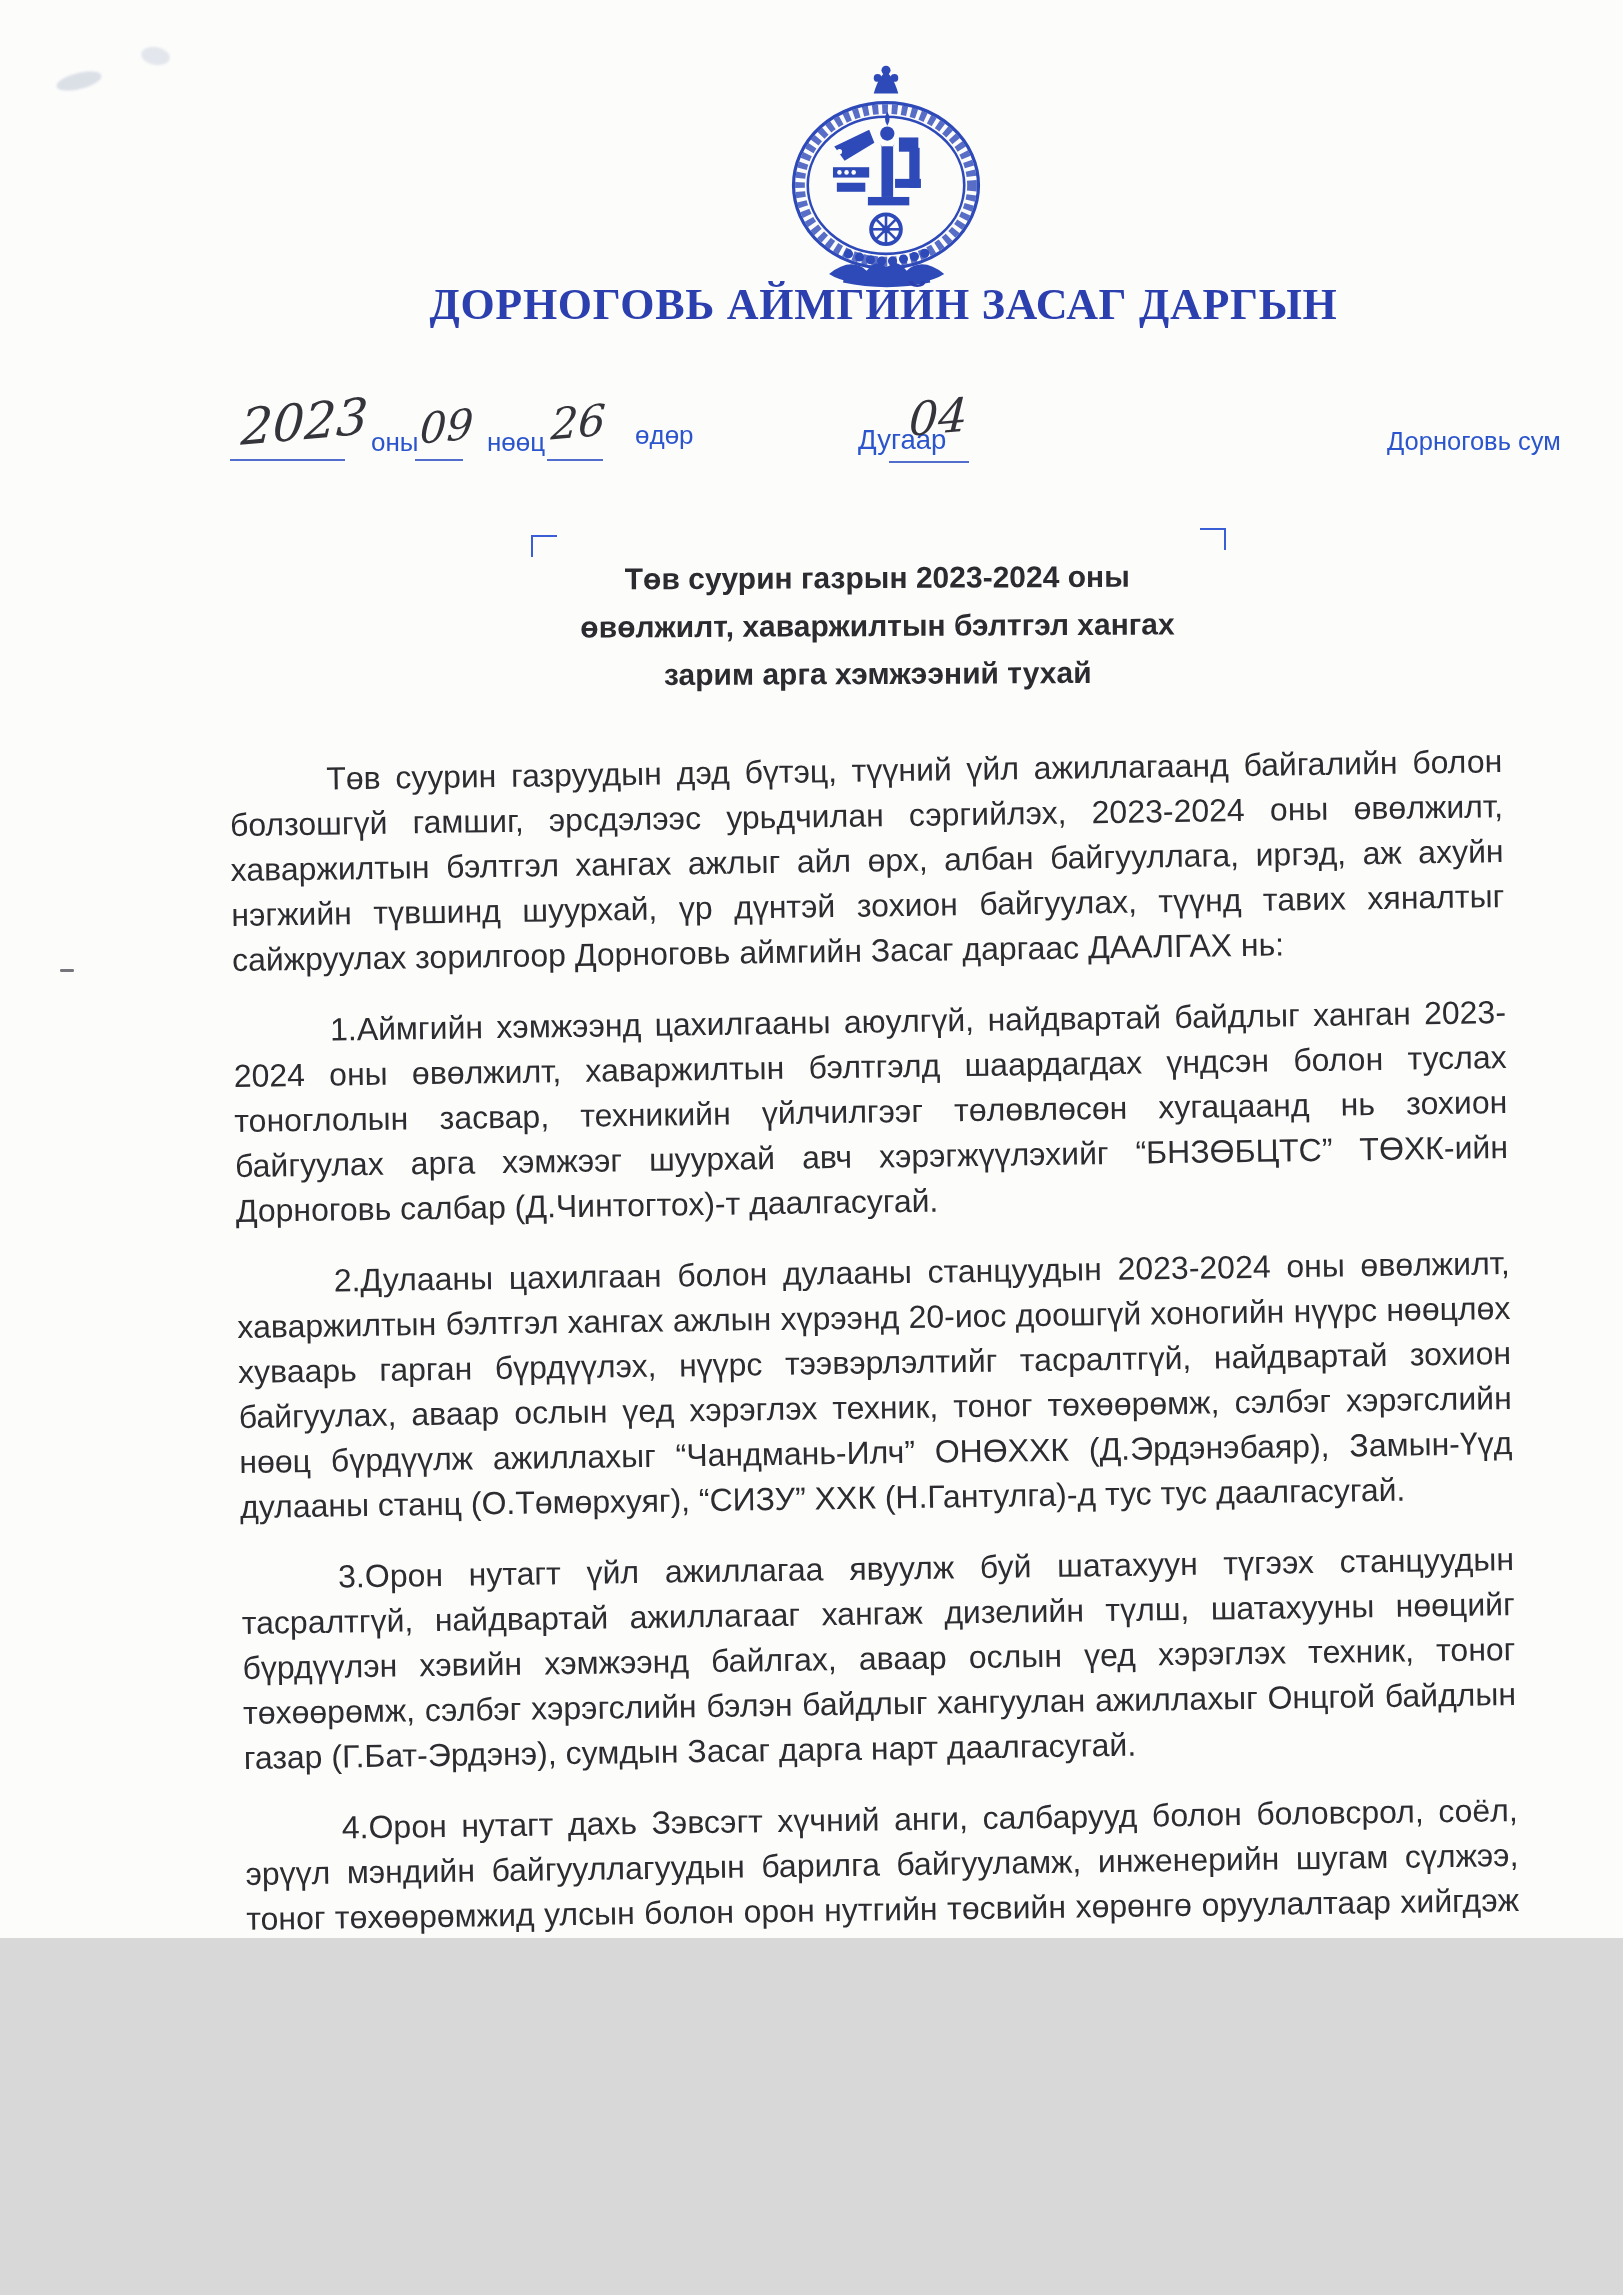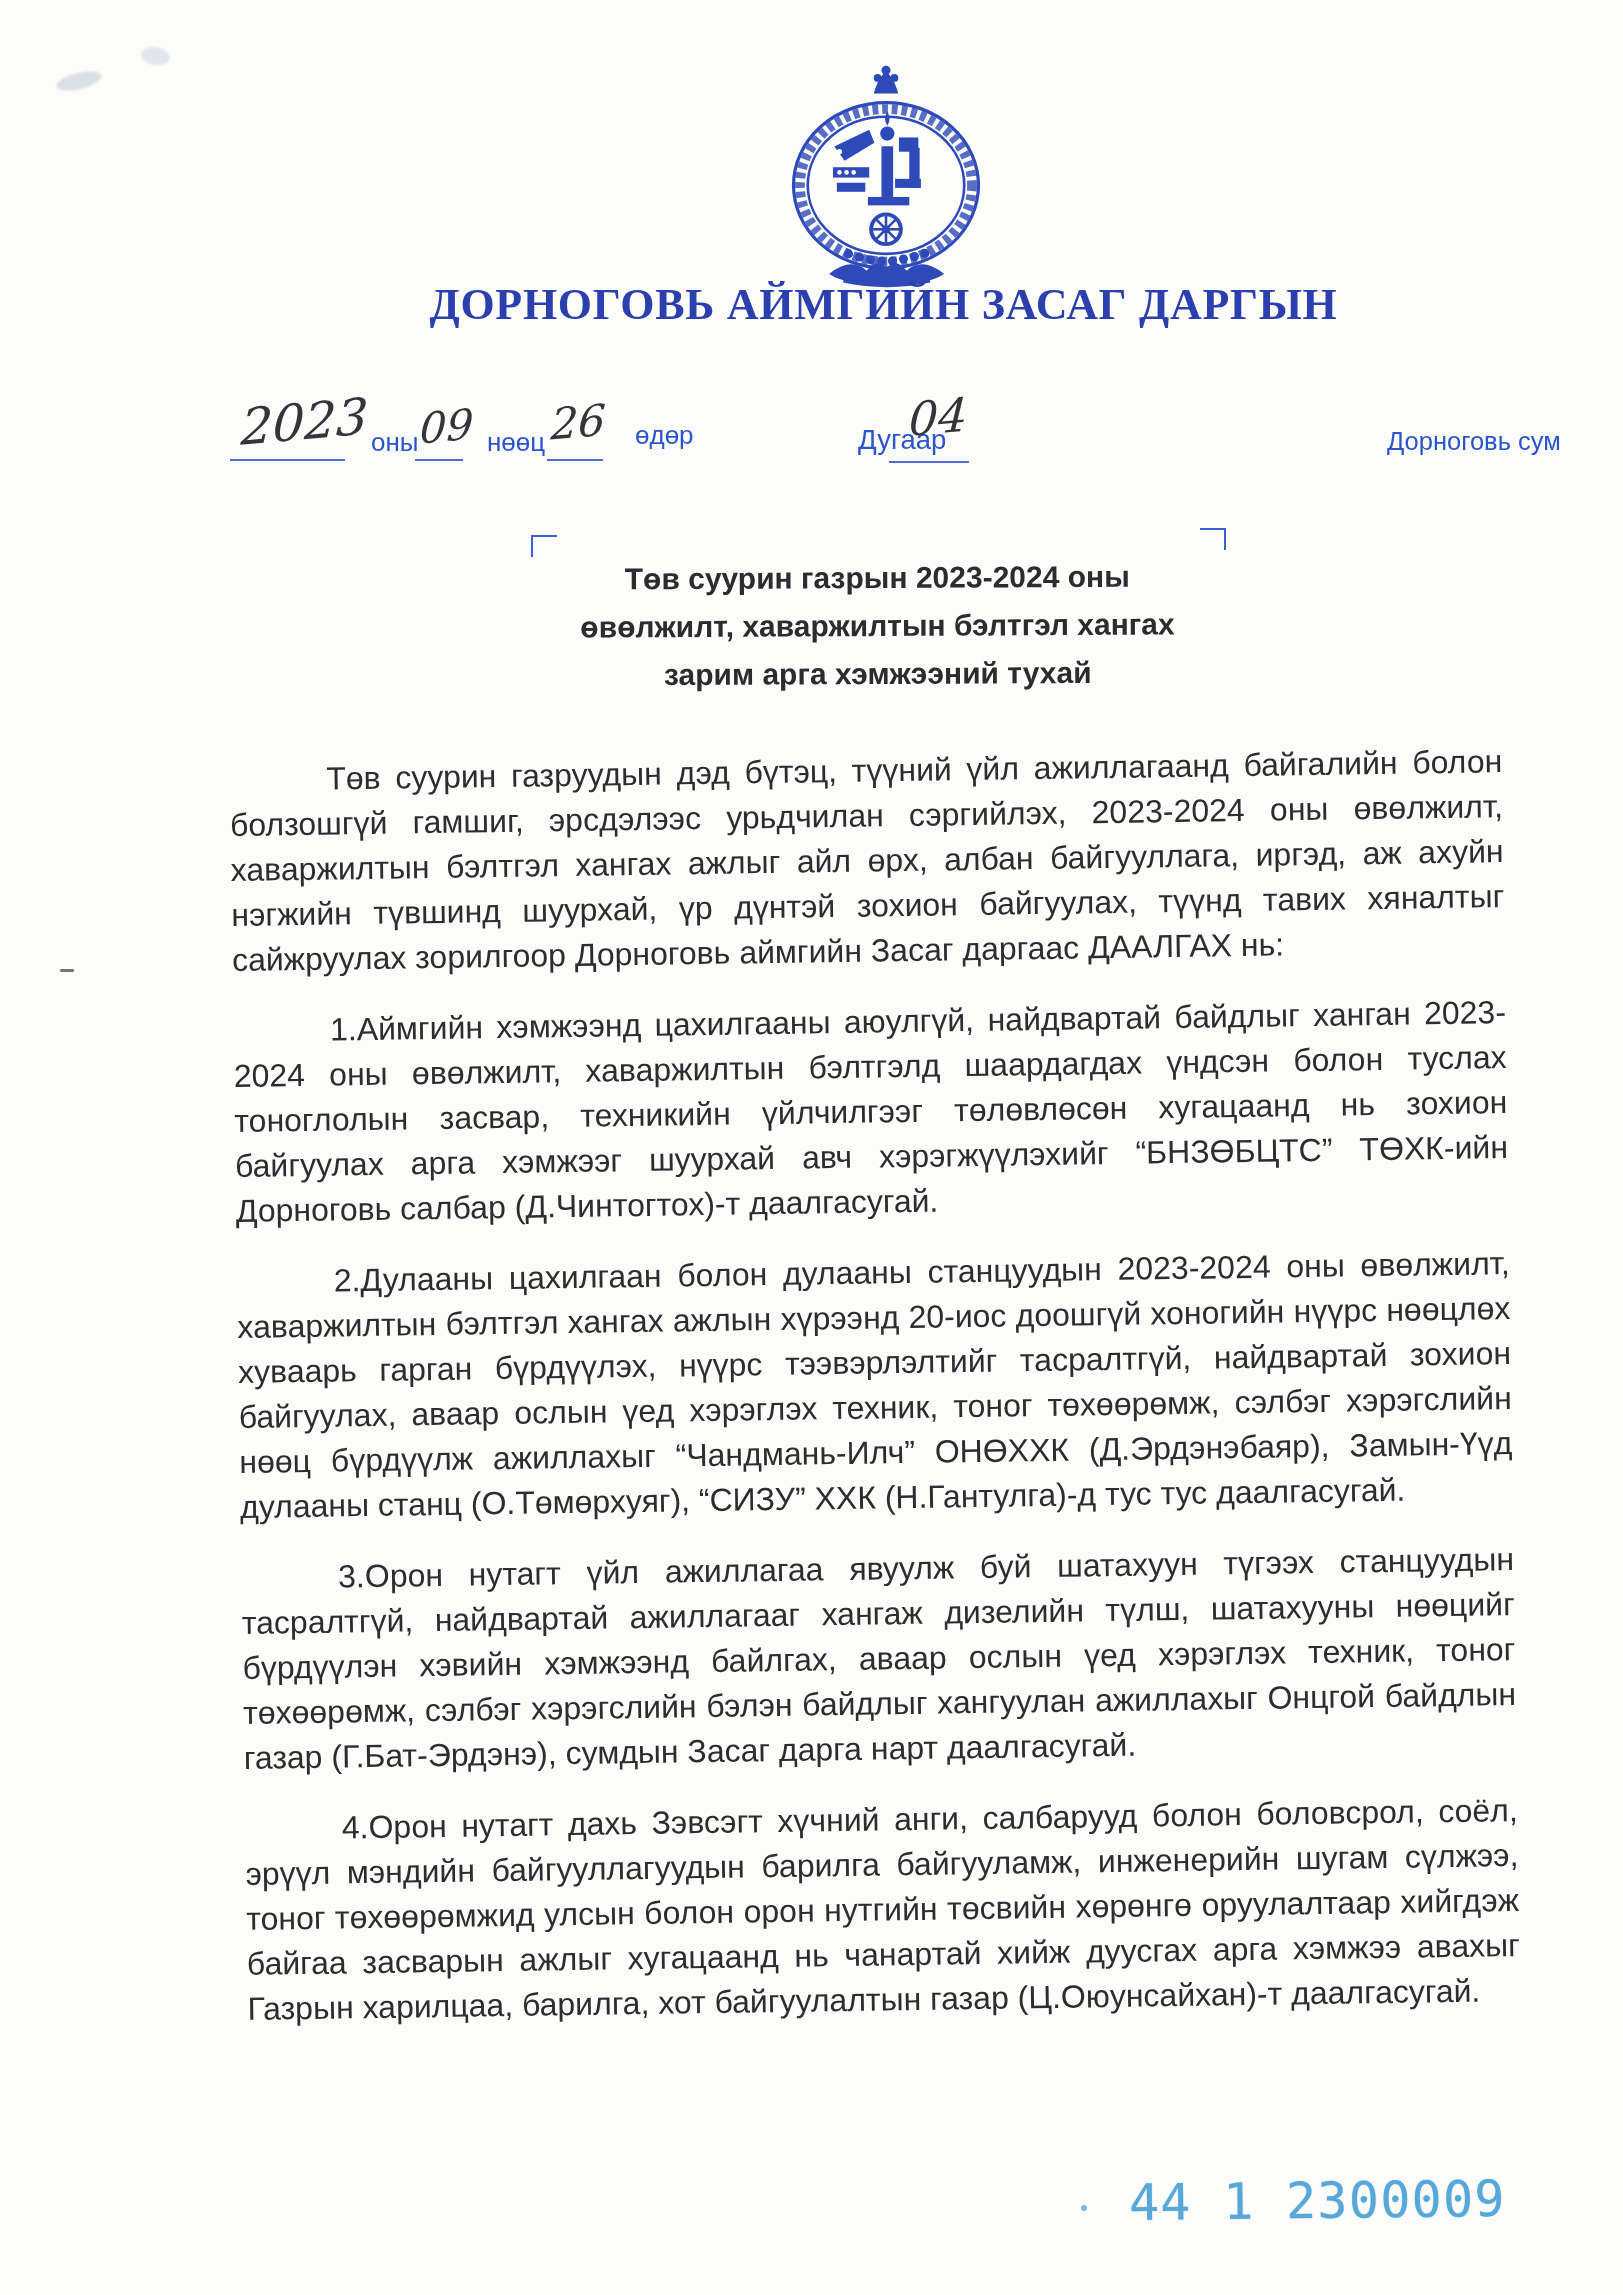--- a/index.html
+++ b/index.html
@@ -1,17 +1,17 @@
 <!DOCTYPE html>
 <html style="font-size:10.5px"><head>
 <meta charset="utf-8">
 <style>
   html,body { margin:0; padding:0; background:#d8d8d8; }
   .page {
-    position:relative; width:1623px; height:2295px;
+    position:relative; width:1623px; height:1938px;
     background:#fcfcfb; overflow:hidden;
     font-family:"Liberation Sans", sans-serif;
   }
 
   
   .emblem { position:absolute; left:789px; top:60px; width:194px; height:228px; }
   .org-header {
     position:absolute; left:229px; top:281px; width:1309px;
     text-align:center; color:#2c3fae;
     font-family:"Liberation Serif", serif; font-weight:700;

